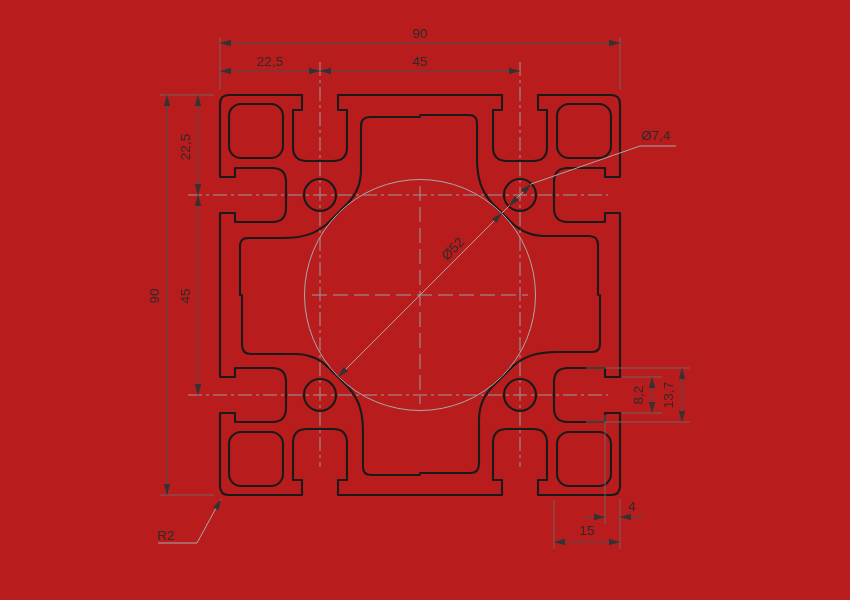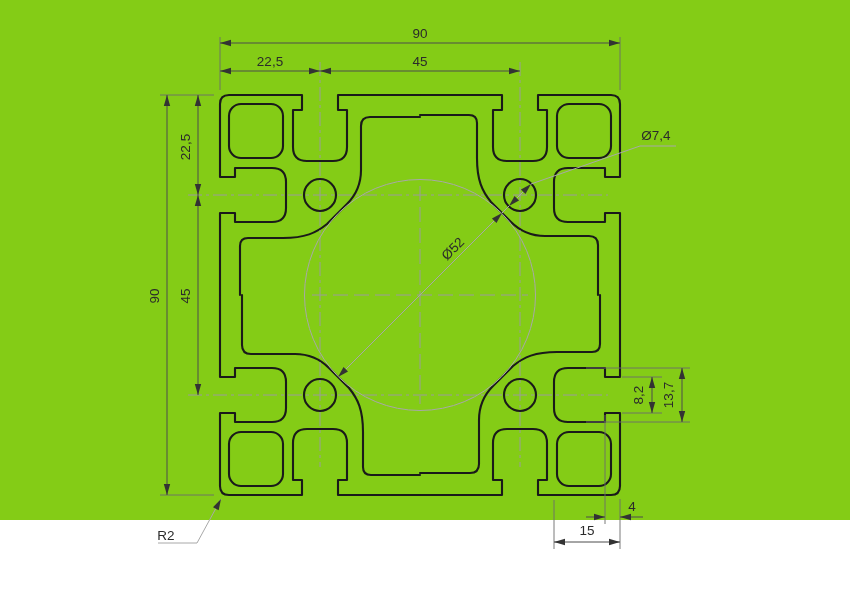--- a/index.html
+++ b/index.html
@@ -7,22 +7,22 @@
     padding: 0;
     background: #ffffff;
     width: 850px;
     height: 600px;
     overflow: hidden;
     font-family: "Liberation Sans", sans-serif;
   }
   #canvas {
     position: relative;
     width: 850px;
-    height: 520px;
-    background: #84cc16;
+    height: 600px;
+    background: #b91c1c;
   }
   svg { display: block; }
   text {
     font-family: "Liberation Sans", sans-serif;
     font-size: 13.5px;
     fill: #2b2b2b;
   }
   .thick {
     stroke: #1a1a1a;
     stroke-width: 2.1;

